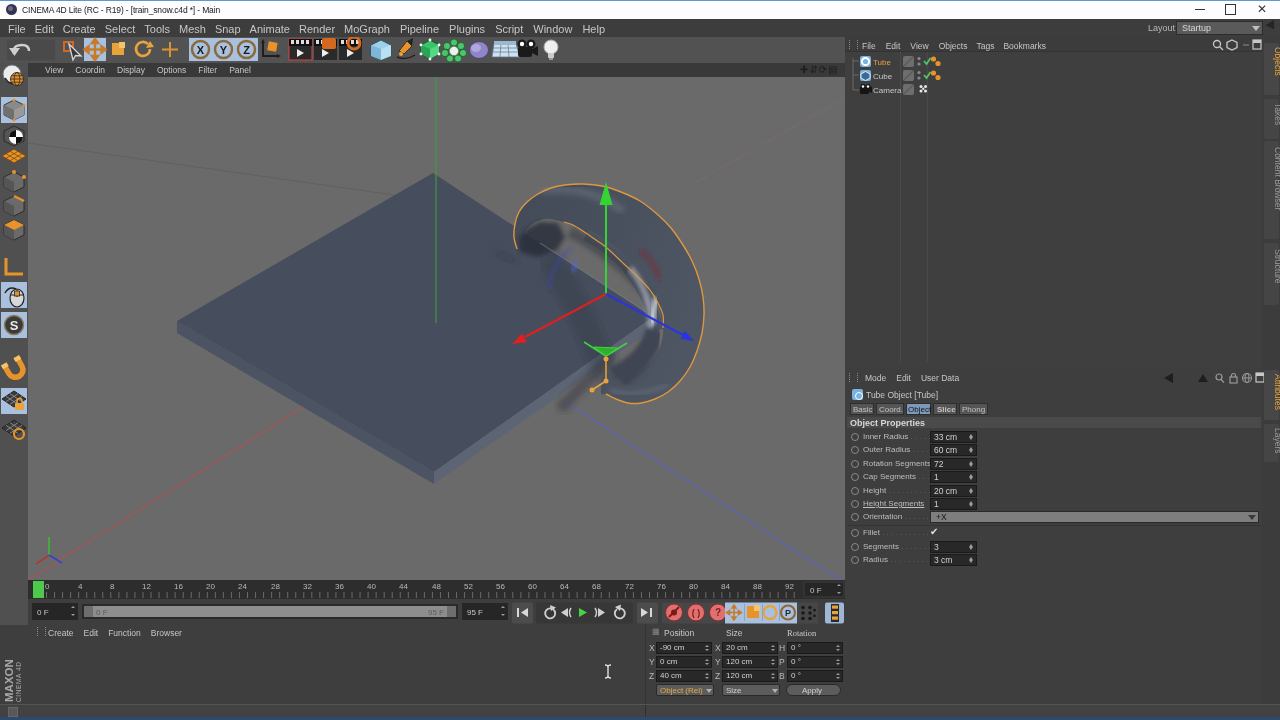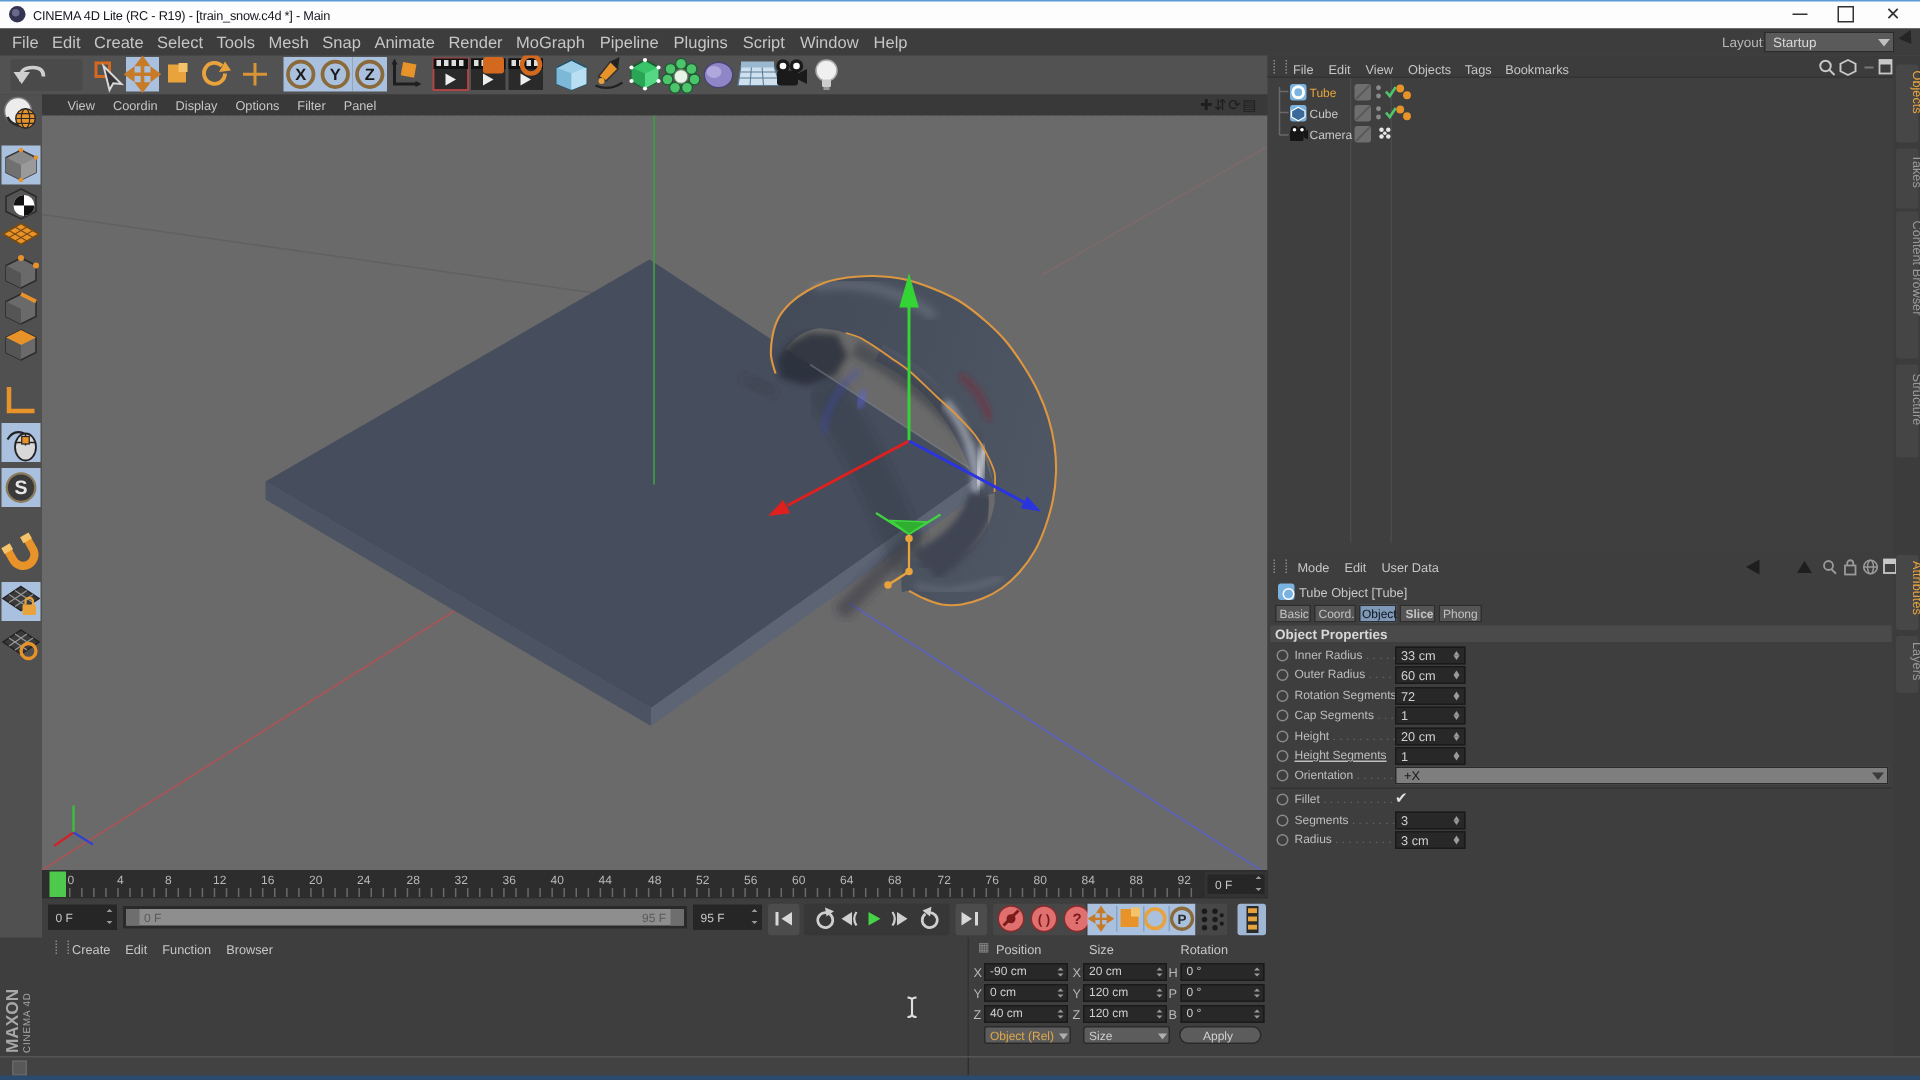--- a/index.html
+++ b/index.html
@@ -729,21 +729,21 @@
     <div style="transform:rotate(-90deg) translate(-60px,0);transform-origin:0 0;width:60px;">
       <div style="font-size:11.5px;font-weight:bold;color:#a8a8a8;line-height:11px;">MAXON</div>
       <div style="font-size:6.5px;color:#a8a8a8;letter-spacing:0.6px;line-height:7px;">CINEMA 4D</div>
     </div>
   </div>
   <div id="coords" class="abs" style="left:645px;top:625px;width:200px;height:79px;border-left:1px solid #333;box-sizing:border-box;">
 
     <div class="abs" style="left:6px;top:2px;width:8px;height:8px;color:#8a8a8a;font-size:8px;">▦</div>
     <div class="abs" style="left:18px;top:3px;font-size:8.5px;color:#c8c8c8;">Position</div>
     <div class="abs" style="left:80px;top:3px;font-size:8.5px;color:#c8c8c8;">Size</div>
-    <div class="abs" style="left:141px;top:3px;font-size:8.5px;color:#c8c8c8;">Rotation</div>
+    <div class="abs" style="left:141px;top:3px;font-size:8.5px;color:#c8c8c8;font-family:Liberation Serif, serif;">Rotation</div>
 
     <div class="clab" style="left:3px;top:18px;">X</div>
       <div class="cbox" style="left:10px;top:17px;">-90 cm</div>
     <div class="clab" style="left:69px;top:18px;">X</div>
       <div class="cbox" style="left:76px;top:17px;">20 cm</div>
     <div class="clab" style="left:133px;top:18px;">H</div>
       <div class="cbox" style="left:141px;top:17px;">0 °</div>
     <div class="clab" style="left:3px;top:32px;">Y</div>
       <div class="cbox" style="left:10px;top:31px;">0 cm</div>
     <div class="clab" style="left:69px;top:32px;">Y</div>

